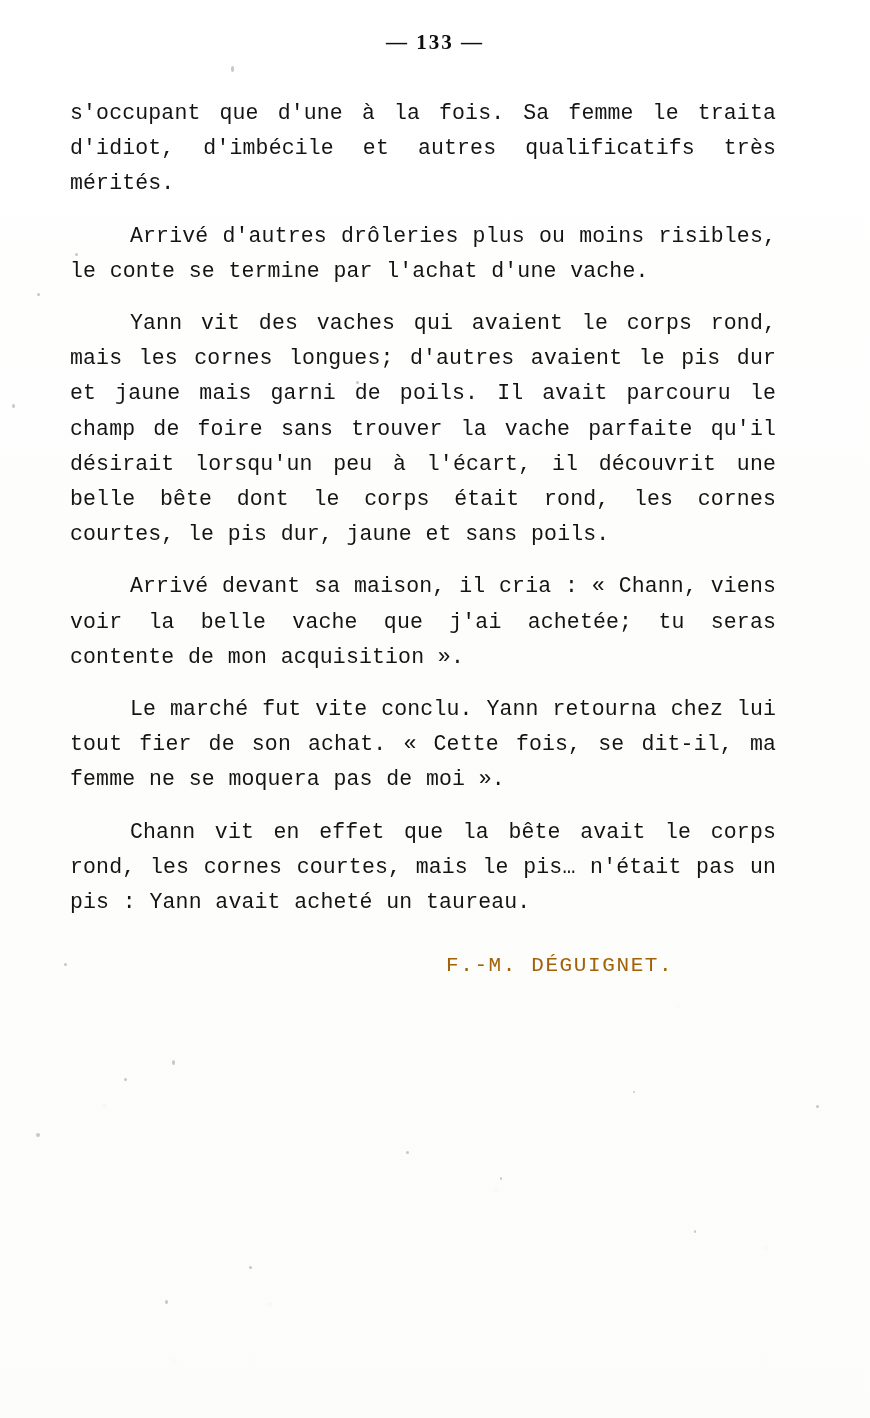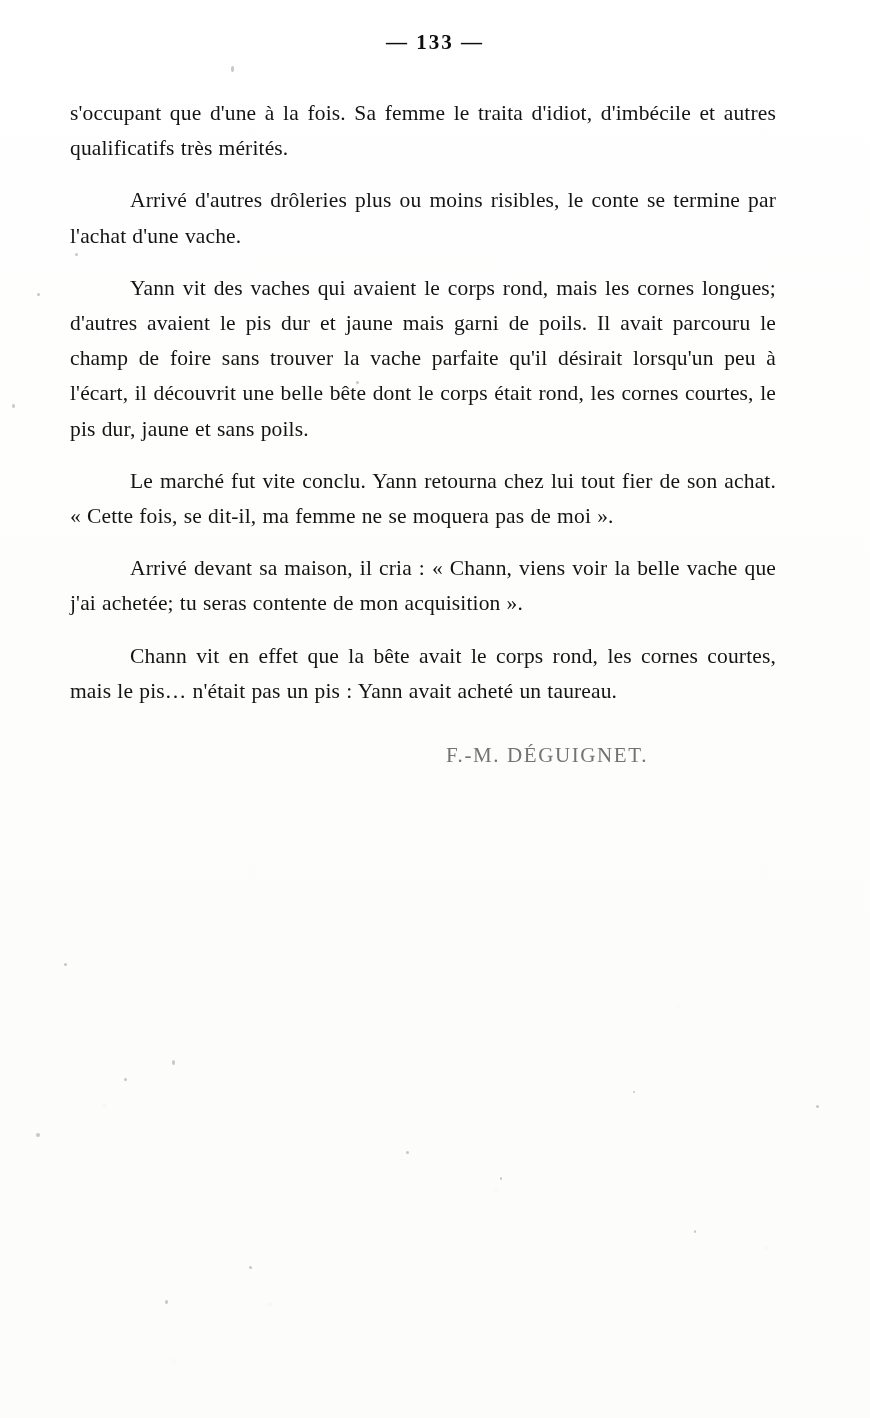--- a/index.html
+++ b/index.html
@@ -53,20 +53,21 @@
     letter-spacing: 2px;
     color: #0e0e0e;
   }
 
   
   .textblock {
     position: absolute;
     top: 96px;
     left: 70px;
     width: 706px;
+    font-family: Liberation Mono, monospace;
   }
 
   p.para {
     margin: 0 0 17px 0;
     font-size: 21.5px;
     line-height: 35.2px;
     text-align: justify;
     text-justify: inter-word;
     word-spacing: 0.6px;
     letter-spacing: 0.15px;
@@ -75,21 +76,21 @@
     -webkit-font-smoothing: none;
   }
   p.para.noindent {
     text-indent: 0;
   }
 
   .signature {
     margin-top: 34px;
     font-size: 21px;
     letter-spacing: 1.6px;
-    color: #737373;
+    color: #a16207;
     text-align: left;
     padding-left: 376px;
     text-indent: 0;
   }
 
   
   .speck {
     position: absolute;
     background: #9a9a9a;
     border-radius: 50%;
@@ -108,23 +109,23 @@
 
   <div class="textblock">
 
     <p class="para noindent">s'occupant que d'une à la fois. Sa femme le traita d'idiot, d'imbécile et autres qualificatifs très mérités.</p>
 
     <p class="para">Arrivé d'autres drôleries plus ou moins risibles, le conte se termine par l'achat d'une vache.</p>
 
 
     <p class="para">Yann vit des vaches qui avaient le corps rond, mais les cornes longues; d'autres avaient le pis dur et jaune mais garni de poils. Il avait parcouru le champ de foire sans trouver la vache parfaite qu'il désirait lorsqu'un peu à l'écart, il découvrit une belle bête dont le corps était rond, les cornes courtes, le pis dur, jaune et sans poils.</p>
 
+    <p class="para">Arrivé devant sa maison, il cria : « Chann, viens voir la belle vache que j'ai achetée; tu seras contente de mon acquisition ».</p>
+
     <p class="para">Le marché fut vite conclu. Yann retourna chez lui tout fier de son achat. « Cette fois, se dit-il, ma femme ne se moquera pas de moi ».</p>
-
-    <p class="para">Arrivé devant sa maison, il cria : « Chann, viens voir la belle vache que j'ai achetée; tu seras contente de mon acquisition ».</p>
 
     <p class="para">Chann vit en effet que la bête avait le corps rond, les cornes courtes, mais le pis… n'était pas un pis : Yann avait acheté un taureau.</p>
 
     <div class="signature">F.-M. DÉGUIGNET.</div>
 
   </div>
 
   <span class="speck" style="left:36px;  top:1133px; width:4px;  height:4px;"></span>
   <span class="speck" style="left:124px; top:1078px; width:3px;  height:3px;"></span>
   <span class="speck" style="left:165px; top:1300px; width:3px;  height:4px;"></span>

